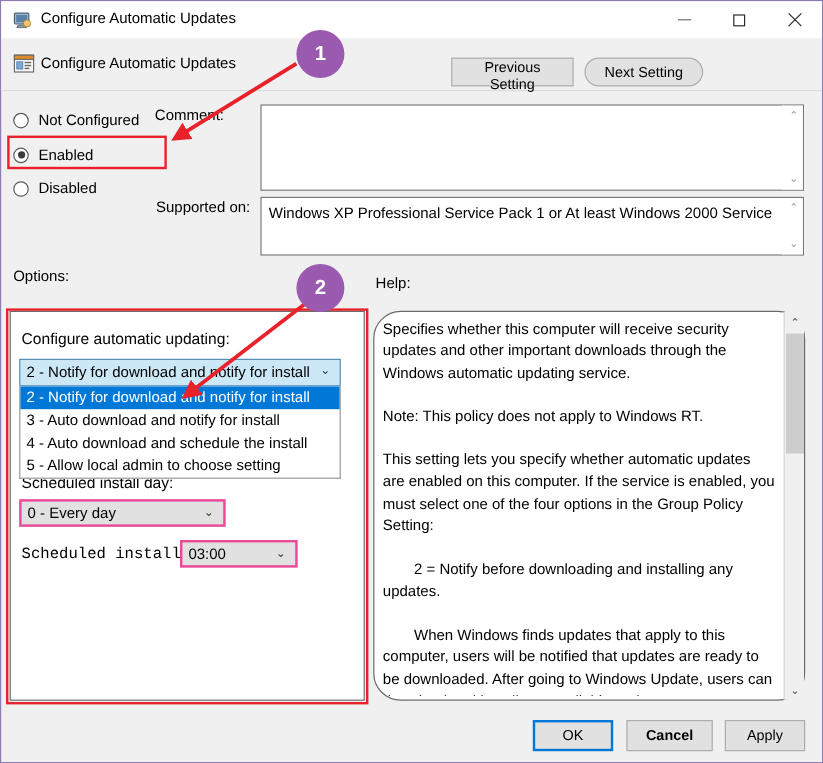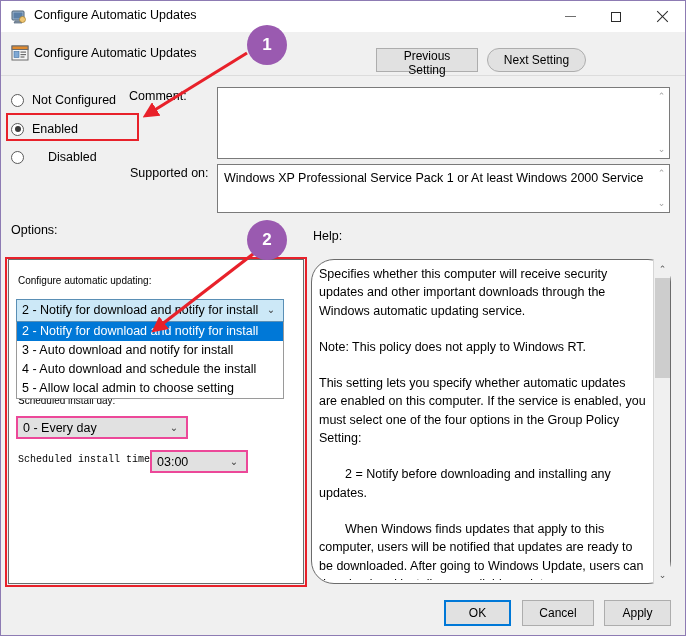--- a/index.html
+++ b/index.html
@@ -126,21 +126,21 @@
   
   .radio-row {
     position: absolute;
     left: 10px;
     display: flex;
     align-items: center;
     height: 20px;
   }
   .r1 { top: 89px; }
   .r2 { top: 118px; }
-  .r3 { top: 146px; gap: 16px; }
+  .r3 { top: 146px; }
   .radio-mark {
     position: relative;
     width: 13px; height: 13px;
     border: 1px solid #5a5a5a;
     border-radius: 50%;
     background: #ffffff;
     box-sizing: border-box;
     flex: 0 0 auto;
   }
   .radio-mark.checked::after {
@@ -228,21 +228,21 @@
     width: 296px; height: 325px;
   }
   .help-panel {
     left: 310px; top: 258px;
     width: 360px; height: 325px; border-radius: 23px;
   }
 
   
   .opt-label {
     position: absolute;
-    font-size: 10px;
+    font-size: 13px;
     white-space: nowrap;
   }
   .opt-label-1 { left: 9px; top: 15px; }
   .opt-label-2 { left: 9px; top: 135px; }
   .opt-label-3 { left: 9px; top: 194px; font-family: Liberation Mono, monospace; }
 
   .combo {
     position: absolute;
     height: 23px;
     background: #e1e1e1;
@@ -359,21 +359,21 @@
     font-family: "Liberation Sans", sans-serif;
     font-size: 12px;
     color: #000;
     cursor: default;
     box-sizing: border-box;
   }
   .btn-ok {
     left: 443px; width: 67px;
     border: 2px solid #0078d7;
   }
-  .btn-cancel { left: 521px; width: 72px; }
+  .btn-cancel { left: 521px; width: 72px; font-weight: bold; }
   .btn-apply  { left: 603px; width: 67px; }
 
   
   .anno-badge {
     position: absolute;
     border-radius: 50%;
     background: #9a5ab0;
     color: #ffffff;
     font-family: "Liberation Sans", sans-serif;
     font-weight: bold;

